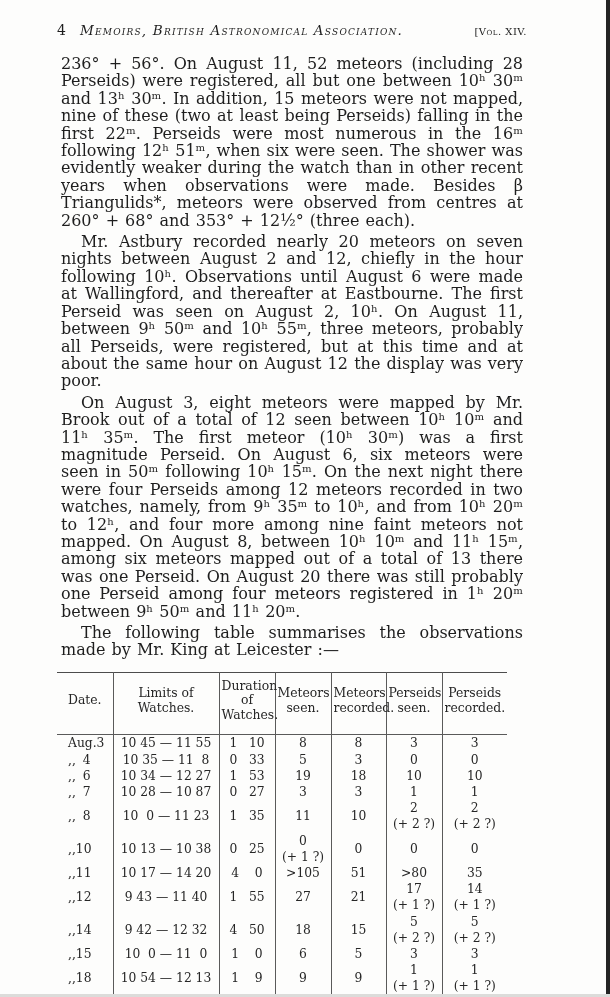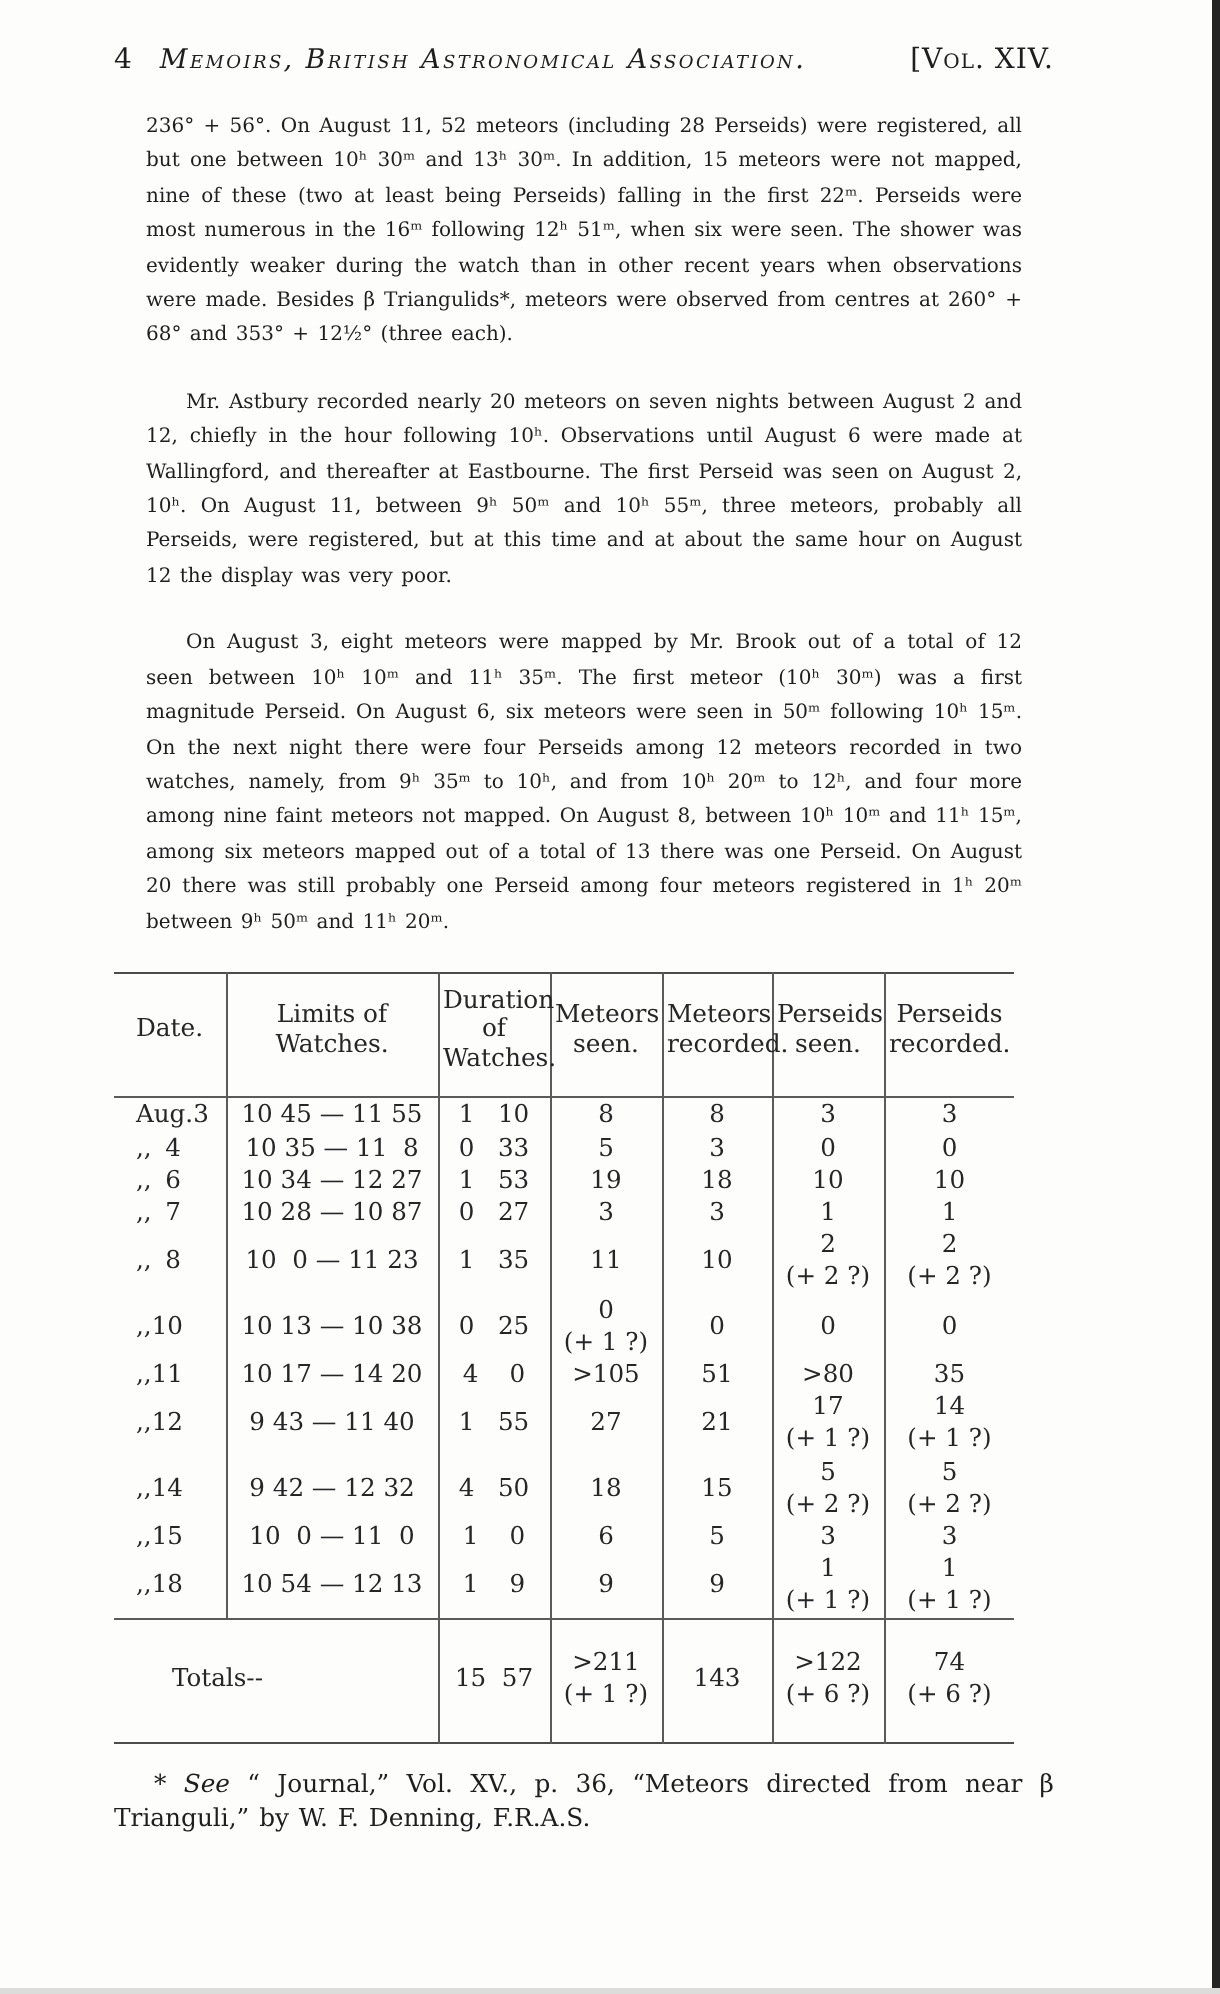--- a/index.html
+++ b/index.html
@@ -10,24 +10,24 @@
     overflow:hidden;
   }
   .scan-edge-right { position:absolute; top:0; right:0; width:4px; height:100%; background:#242424; }
   .scan-edge-bottom { position:absolute; left:0; bottom:0; width:100%; height:3px; background:#dcdcda; }
 
   .content { position:absolute; left:57px; top:22px; width:470px; }
 
   .running-head { display:flex; align-items:baseline; margin-bottom:17px; }
   .running-head .pgnum { font-size:14px; margin-right:14px; }
   .running-head .rh-title { flex:1; font-variant:small-caps; font-size:13.5px; letter-spacing:1.2px;font-style:italic; }
-  .running-head .rh-vol { font-variant:small-caps; font-size:14px; letter-spacing:0.5px; }
+  .running-head .rh-vol { font-variant:small-caps; font-size:10px; letter-spacing:0.5px; }
 
   .body-text p {
-    margin:16px; font-size:10px; line-height:17.4px;
+    margin:4px; font-size:16px; line-height:17.4px;
     text-align:justify; text-indent:20px;
     word-spacing:1px;
   }
   .body-text p.no-indent { text-indent:0; }
 
   table.obs {
     margin-top:13px; border-collapse:collapse; table-layout:fixed;
     width:450px;
     border-top:1.5px solid #4c4c4c; border-bottom:1.5px solid #4c4c4c;
     font-size:12.3px; color:#262626;
@@ -58,20 +58,21 @@
     <div class="running-head">
       <span class="pgnum">4</span>
       <span class="rh-title">Memoirs, British Astronomical Association.</span>
       <span class="rh-vol">[Vol. XIV.</span>
     </div>
 
     <div class="body-text">
       <p class="no-indent">236° + 56°.  On August 11, 52 meteors (including 28 Perseids) were registered, all but one between 10ʰ 30ᵐ and 13ʰ 30ᵐ.  In addition, 15 meteors were not mapped, nine of these (two at least being Perseids) falling in the first 22ᵐ.  Perseids were most numerous in the 16ᵐ following 12ʰ 51ᵐ, when six were seen. The shower was evidently weaker during the watch than in other recent years when observations were made.  Besides β Triangulids*, meteors were observed from centres at 260° + 68° and 353° + 12½° (three each).</p>
       <p>Mr. Astbury recorded nearly 20 meteors on seven nights between August 2 and 12, chiefly in the hour following 10ʰ. Observations until August 6 were made at Wallingford, and thereafter at Eastbourne.  The first Perseid was seen on August 2, 10ʰ.  On August 11, between 9ʰ 50ᵐ and 10ʰ 55ᵐ, three meteors, probably all Perseids, were registered, but at this time and at about the same hour on August 12 the display was very poor.</p>
       <p>On August 3, eight meteors were mapped by Mr. Brook out of a total of 12 seen between 10ʰ 10ᵐ and 11ʰ 35ᵐ.  The first meteor (10ʰ 30ᵐ) was a first magnitude Perseid.  On August 6, six meteors were seen in 50ᵐ following 10ʰ 15ᵐ.  On the next night there were four Perseids among 12 meteors recorded in two watches, namely, from 9ʰ 35ᵐ to 10ʰ, and from 10ʰ 20ᵐ to 12ʰ, and four more among nine faint meteors not mapped.  On August 8, between 10ʰ 10ᵐ and 11ʰ 15ᵐ, among six meteors mapped out of a total of 13 there was one Perseid.  On August 20 there was still probably one Perseid among four meteors registered in 1ʰ 20ᵐ between 9ʰ 50ᵐ and 11ʰ 20ᵐ.</p>
+      <p>The following table summarises the observations made by Mr. King at Leicester :—</p>
     </div>
 
     <table class="obs">
       <colgroup>
         <col style="width:56px">
           <col style="width:106px">
           <col style="width:56px">
         <col style="width:56px">
           <col style="width:55px">
           <col style="width:56px">

